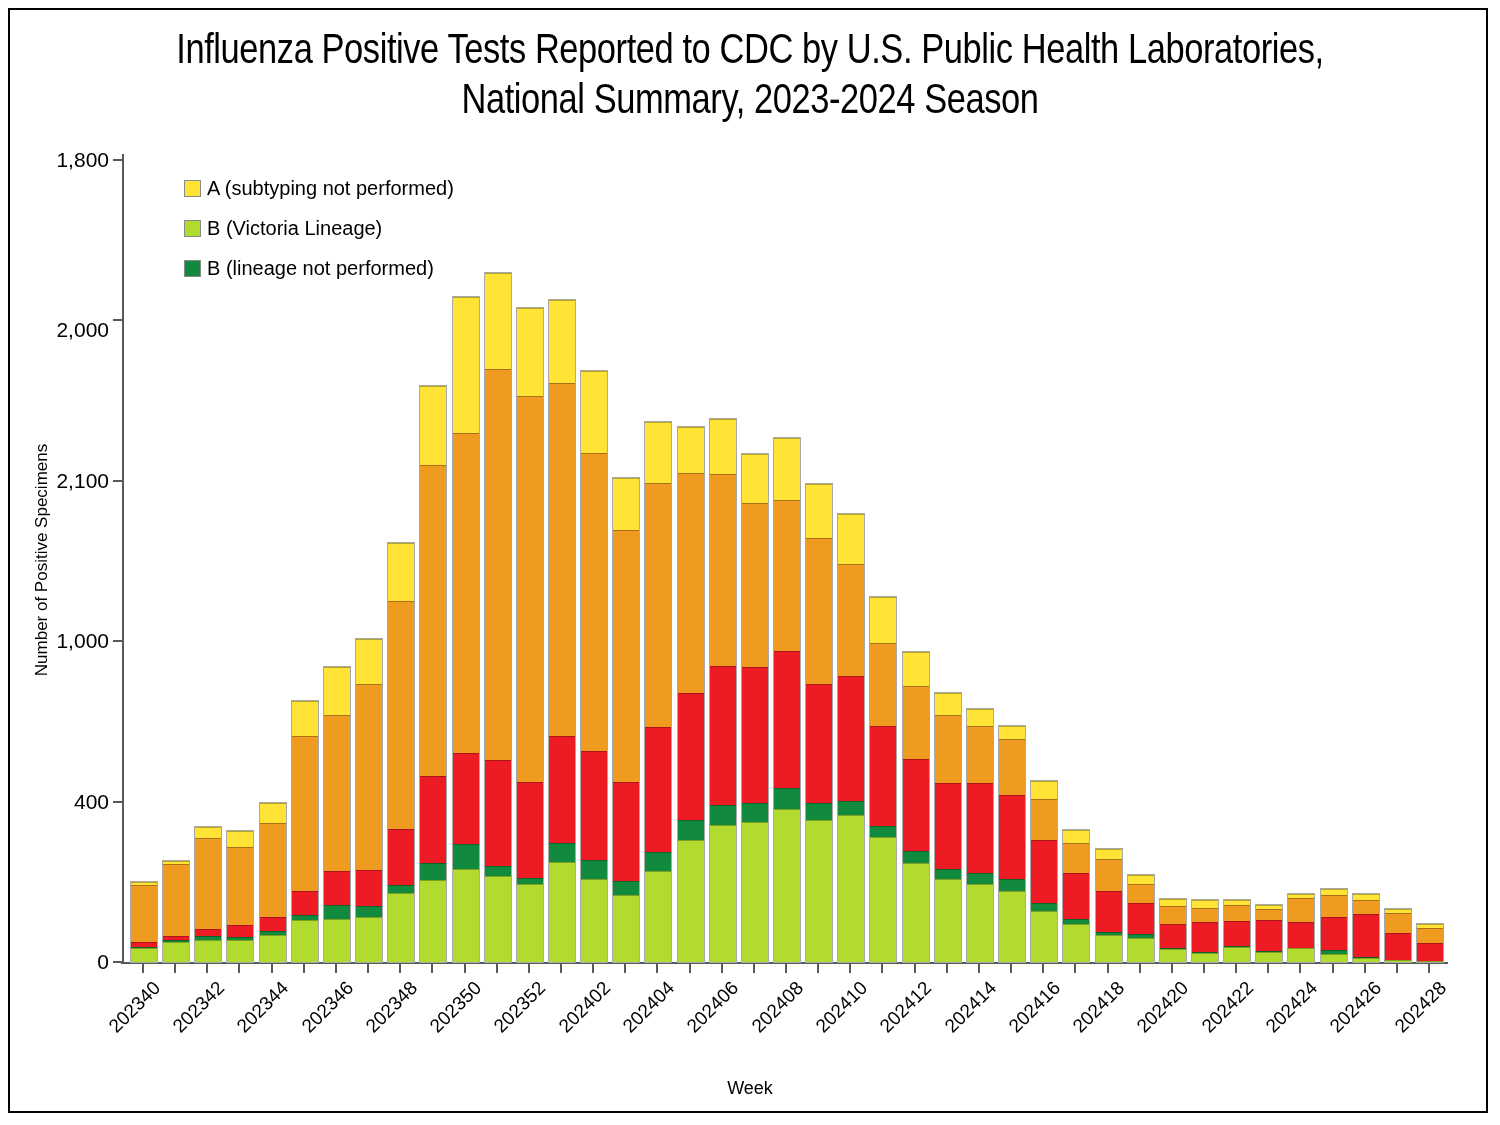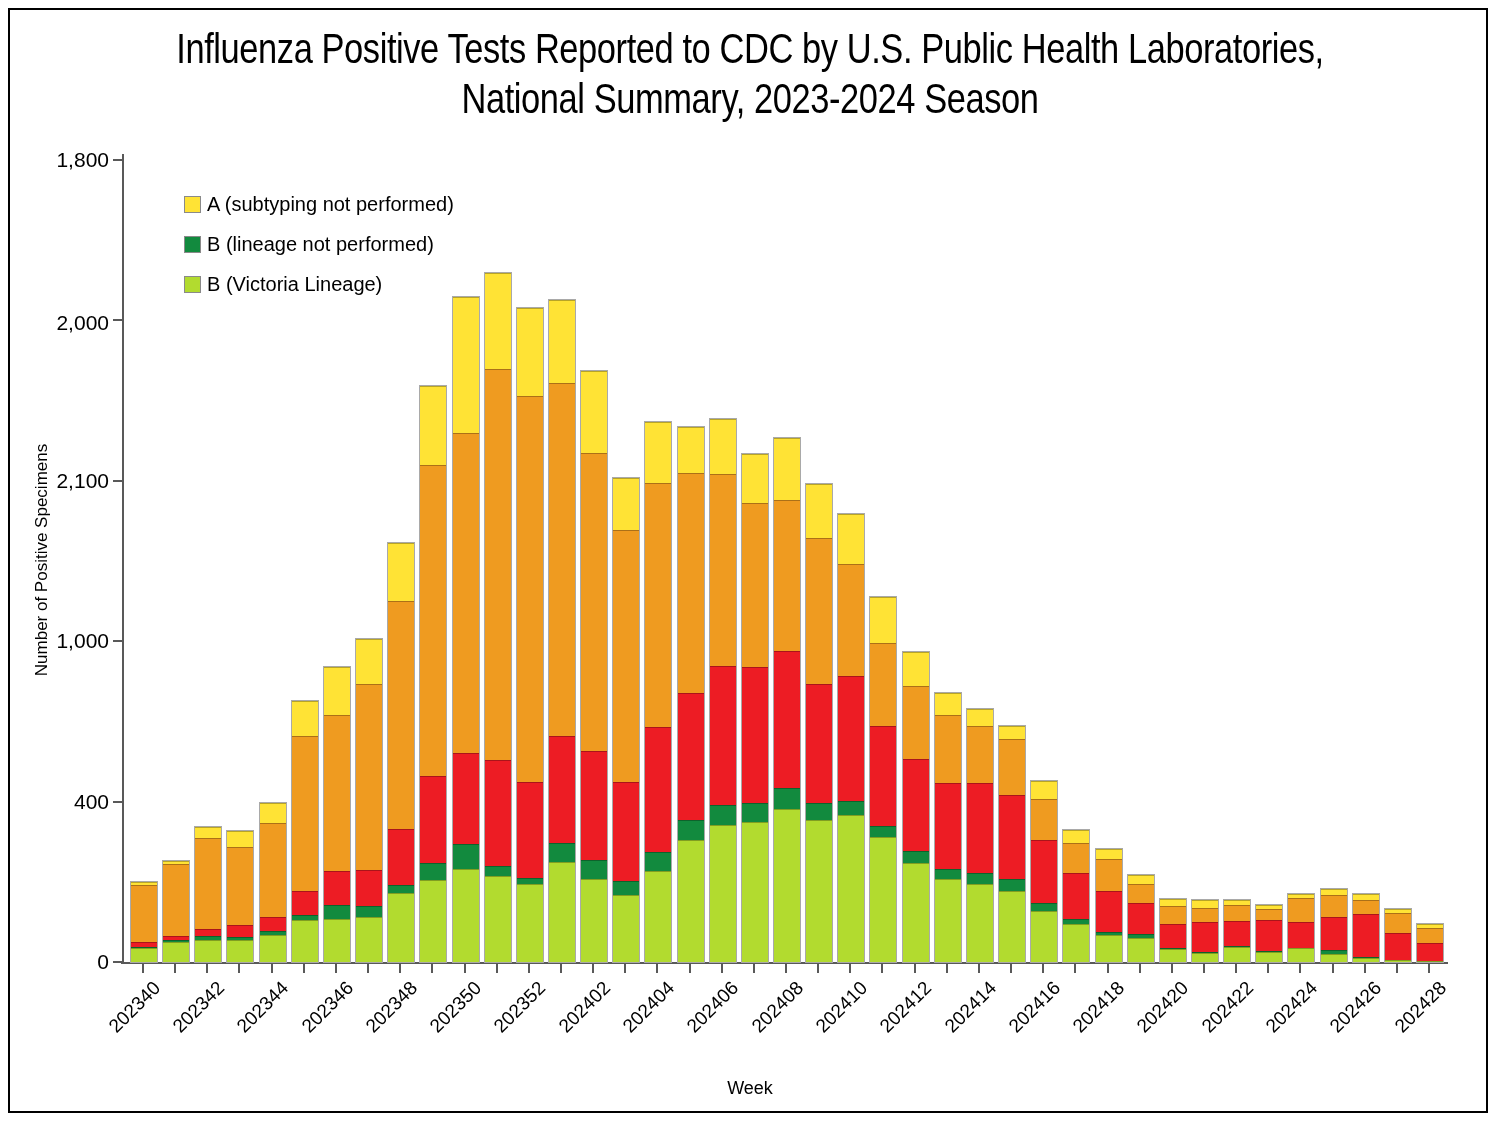--- a/index.html
+++ b/index.html
@@ -12,21 +12,21 @@
          transform:scaleX(0.82);transform-origin:50% 0;}
   .plot{position:absolute;left:0;top:0;width:1500px;height:1125px;}
   .axis-line{position:absolute;background:#595959;}
   .ytick{position:absolute;width:9px;height:2px;background:#595959;}
   .yticklab{position:absolute;width:92px;text-align:right;font-size:21px;}
   .xtick{position:absolute;width:2px;height:9px;background:#595959;}
   .xticklab{position:absolute;white-space:nowrap;font-size:19px;
             transform-origin:100% 0;transform:rotate(-45deg);}
   .bar{position:absolute;border:1px solid #a9a9a9;}
   .seg{width:100%;box-shadow:inset 0 1px rgba(0,0,0,0.28);}
-  .legend{position:absolute;left:184px;top:184px;}
+  .legend{position:absolute;left:184px;top:168px;}
   .legend-row{display:flex;align-items:center;height:40px;}
   .swatch{width:15px;height:15px;border:1px solid #8a8a8a;margin-right:6px;flex:none;}
   .legend-lab{font-size:20px;white-space:nowrap;}
   .ylabel{position:absolute;left:-168px;top:550px;width:420px;height:20px;
           text-align:center;font-size:17px;transform:rotate(-90deg);}
   .xlabel{position:absolute;left:0;top:1078px;width:1500px;text-align:center;font-size:18px;}
 </style>
 </head>
 <body>
 
@@ -45,21 +45,21 @@
       <div class="axis-line" style="left: 121px; top: 962px; width: 1327px; height: 2px;"></div>
       <div class="ytick" style="left: 113px; top: 961px;"></div>
       <div class="yticklab" style="left: 17px; top: 950px;">0</div>
       <div class="ytick" style="left: 113px; top: 800.6px;"></div>
       <div class="yticklab" style="left: 17px; top: 789.6px;">400</div>
       <div class="ytick" style="left: 113px; top: 640.2px;"></div>
       <div class="yticklab" style="left: 17px; top: 629.2px;">1,000</div>
       <div class="ytick" style="left: 113px; top: 479.8px;"></div>
       <div class="yticklab" style="left: 17px; top: 468.8px;">2,100</div>
       <div class="ytick" style="left: 113px; top: 319.4px;"></div>
-      <div class="yticklab" style="left: 17px; top: 311px;">2,000</div>
+      <div class="yticklab" style="left: 17px; top: 318px;">2,000</div>
       <div class="ytick" style="left: 113px; top: 159px;"></div>
       <div class="yticklab" style="left: 17px; top: 148px;">1,800</div>
       <div class="xtick" style="left: 142px; top: 964px;"></div>
       <div class="xticklab" style="right: 1351px; top: 977px;">202340</div>
       <div class="xtick" style="left: 174.15px; top: 964px;"></div>
       <div class="xtick" style="left: 206.3px; top: 964px;"></div>
       <div class="xticklab" style="right: 1286.7px; top: 977px;">202342</div>
       <div class="xtick" style="left: 238.45px; top: 964px;"></div>
       <div class="xtick" style="left: 270.6px; top: 964px;"></div>
       <div class="xticklab" style="right: 1222.4px; top: 977px;">202344</div>
@@ -406,21 +406,21 @@
         <div class="seg" style="height: 0.3208px; background: rgb(18, 138, 62);"></div>
         <div class="seg" style="height: 0.6416px; background: rgb(178, 219, 47);"></div>
       </div>
     </div>
   <div class="legend" id="legend">
       <div class="legend-row">
         <div class="swatch" style="background: rgb(255, 227, 53);"></div>
         <div class="legend-lab">A (subtyping not performed)</div>
       </div>
       <div class="legend-row">
+        <div class="swatch" style="background: rgb(178, 219, 47);"></div>
+        <div class="legend-lab">B (Victoria Lineage)</div>
+      </div>
+      <div class="legend-row">
         <div class="swatch" style="background: rgb(18, 138, 62);"></div>
         <div class="legend-lab">B (lineage not performed)</div>
-      </div>
-      <div class="legend-row">
-        <div class="swatch" style="background: rgb(178, 219, 47);"></div>
-        <div class="legend-lab">B (Victoria Lineage)</div>
       </div>
     </div>
 </div>
 
 </body></html>

